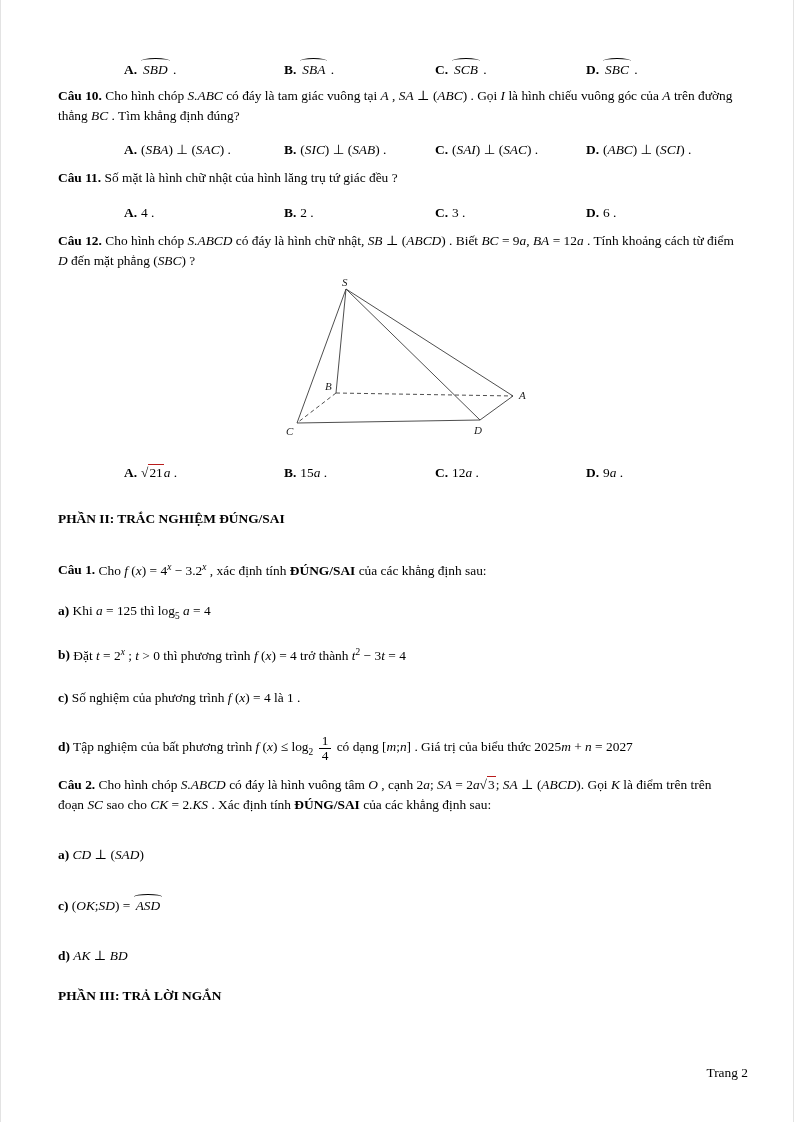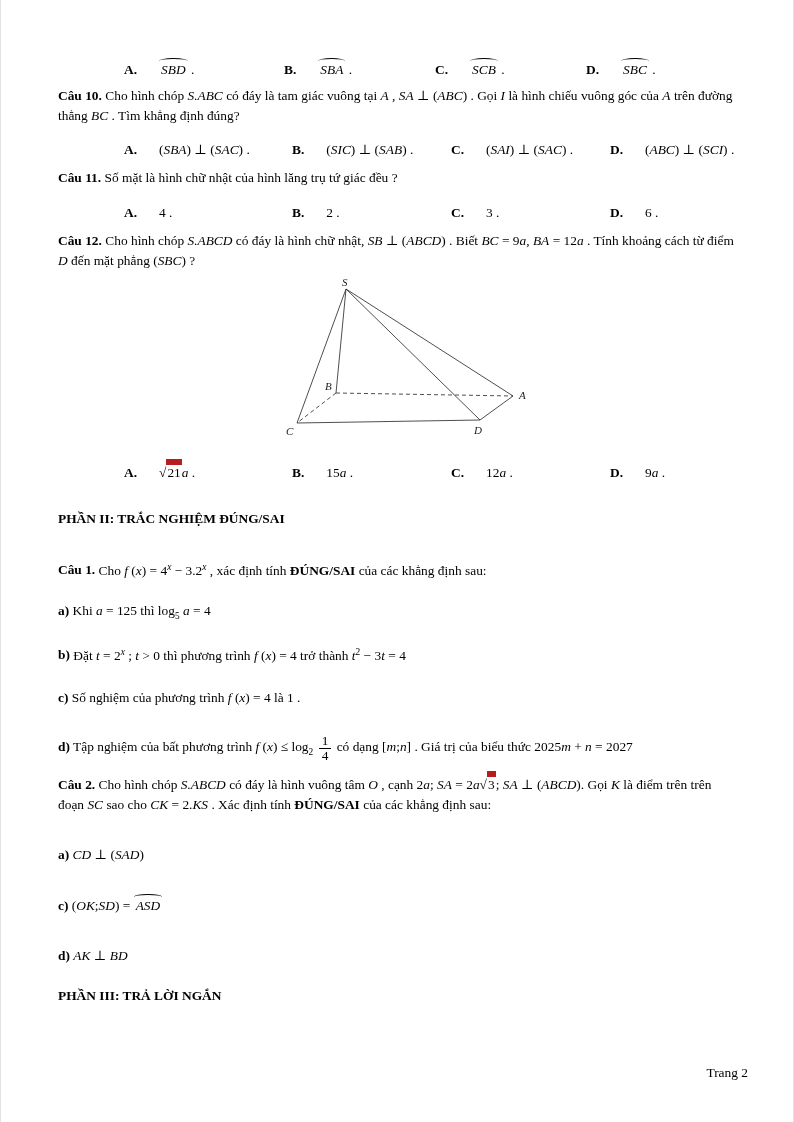--- a/index.html
+++ b/index.html
@@ -22,46 +22,46 @@
   p { margin: 0; }
   i { font-style: italic; }
   sup, sub { font-size: 0.7em; }
 
   .q .qno { font-weight: bold; }
   .heading { font-weight: bold; }
   .item > b { font-weight: bold; }
 
   .opts { display: grid; grid-template-columns: 160px 151px 151px 1fr; padding-left: 66px; }
   .opt b { font-weight: bold; }
-  .opt .ov { margin-left: 22px; }
+  .opt .ov { margin-left: 4px; font-family: Liberation Serif, serif; }
 
   
   .arc { font-style: italic; display: inline-block; position: relative; padding: 0 2px; }
   .arc::before {
     content: '';
     position: absolute; left: 0; right: 0; top: -2px; height: 5px;
     border-top: 1.2px solid #000;
     border-radius: 50% 50% 0 0;
   }
 
   
-  .rad { border-top: 6px solid #b91c1c; padding: 0 1px; }
+  .rad { border-top: 1px solid #b91c1c; padding: 0 1px; }
 
   
   .frac { display: inline-block; vertical-align: -0.7em; text-align: center; line-height: 1.05; margin: 0 2px; }
   .frac .num { display: block; padding: 0 3px; }
   .frac .den { display: block; border-top: 1px solid #000; padding: 0 3px; }
 
   .figure { margin: 6px 0 0 223px; }
   .figure svg { display: block; }
 
   .footer { position: absolute; top: 1063px; right: 45px; }
 
   .g6 { margin-top: 6px; }  .g8 { margin-top: 8px; }
-  .g14 { margin-top: 14px; gap: 8px; } .g18 { margin-top: 30px; }
+  .g14 { margin-top: 14px; } .g18 { margin-top: 30px; }
   .g20 { margin-top: 20px; } .g22 { margin-top: 22px; }
   .g24 { margin-top: 12px; } .g26 { margin-top: 26px; }
   .g30 { margin-top: 30px; }
 </style>
 </head>
 <body>
 
 <div class="page">
   <div class="content">
 

